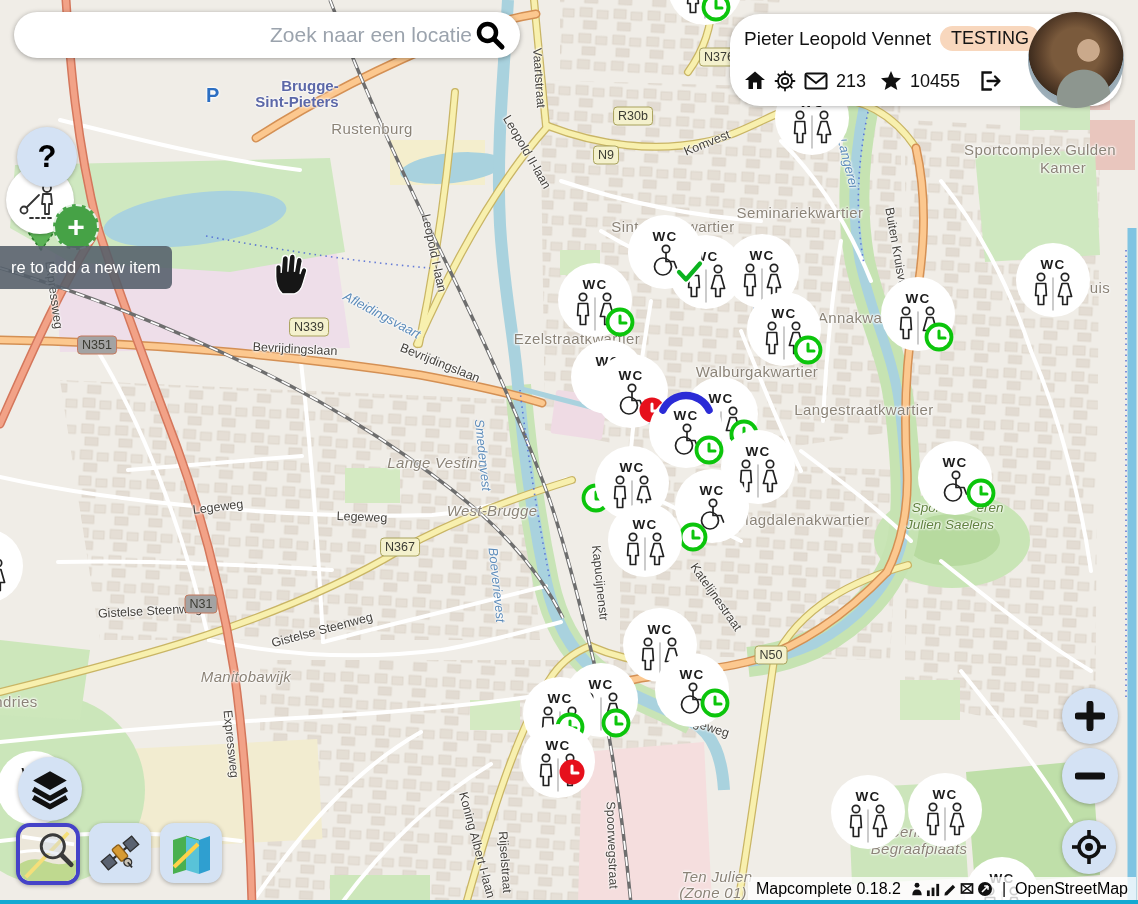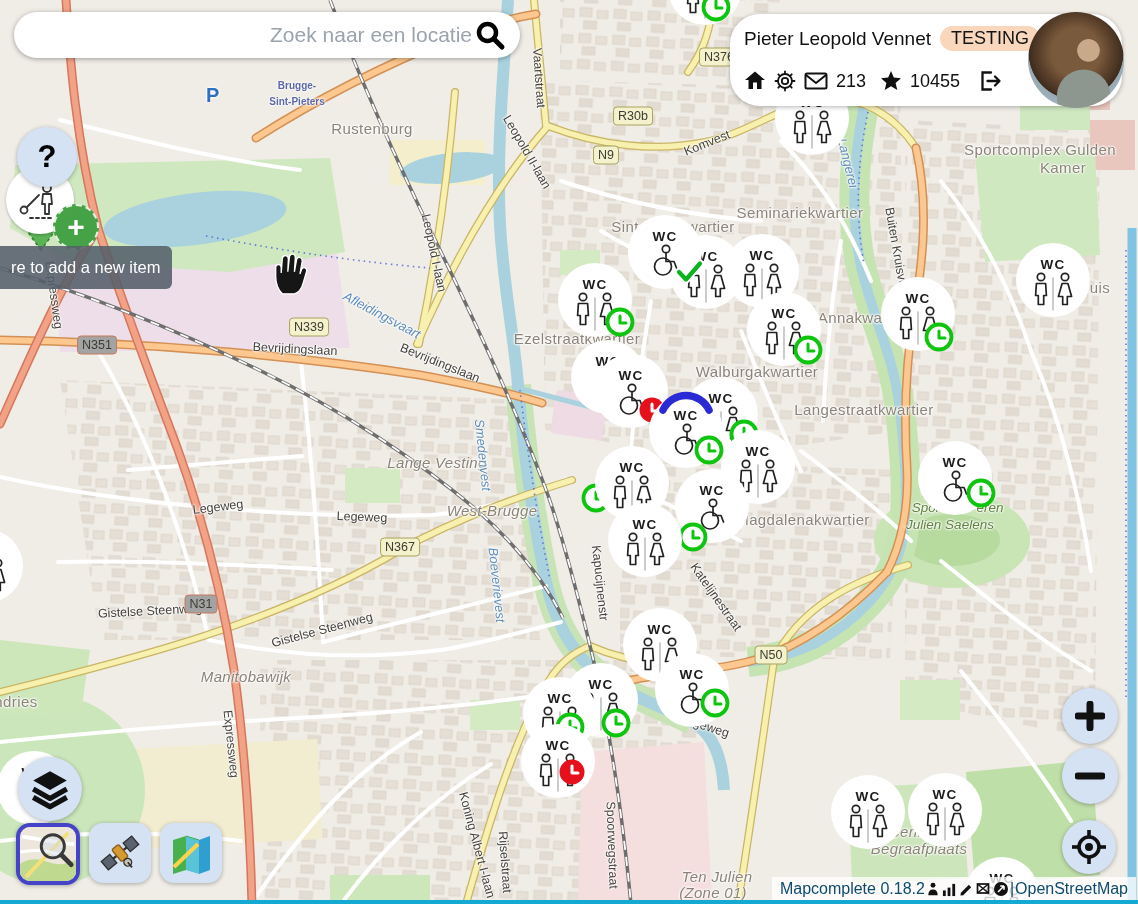--- a/index.html
+++ b/index.html
@@ -12,21 +12,21 @@
   .hood{font-size:15px;color:#8b8377;letter-spacing:.4px;}
   .hood-it{font-size:15px;color:#8b8377;font-style:italic;letter-spacing:.3px;}
   .street{font-size:12.5px;color:#45423d;}
   .water{font-size:13px;color:#5d8cba;font-style:italic;}
   .greenlbl{font-size:13.5px;color:#61823f;font-style:italic;}
   .parking{font-size:20px;font-weight:700;color:#2d6fc2;}
   .shield{position:absolute;transform:translate(-50%,-50%);font-size:12.5px;color:#3c3c34;
           padding:0 4px;border-radius:4px;border:1.5px solid;line-height:17px;}
   .shield-y{background:#f4f1cd;border-color:#a9a25c;}
   .shield-s{background:#a3a3a3;border-color:#c5785c;}
-  .station{position:absolute;z-index:3;text-align:center;font-size:10px;font-weight:700;
+  .station{position:absolute;z-index:3;text-align:right;font-size:15px;font-weight:700;
            color:#5c68a8;line-height:16px;transform:translate(-50%,0);
            text-shadow:0 0 2px #fff,0 0 3px #fff,0 0 3px #fff;}
   
   #map-markers{position:absolute;left:0;top:0;width:100%;height:100%;z-index:4;}
   .marker{position:absolute;width:96px;height:96px;}
   .marker svg{overflow:visible;}
   .wc-txt{font-family:"Liberation Sans",sans-serif;font-weight:700;font-size:13.5px;
           letter-spacing:1.2px;fill:#1c1c1c;}
   .mk-ic{stroke:#222;stroke-width:1.7;fill:none;stroke-linejoin:round;stroke-linecap:round;}
   
@@ -61,22 +61,22 @@
   .hand{position:absolute;left:270px;top:252px;z-index:6;}
   .layers-btn{left:18px;top:757px;width:64px;height:64px;}
   .style-row{position:absolute;left:16px;top:823px;display:flex;gap:9px;z-index:8;}
   .style-btn{width:62px;height:60px;border-radius:14px;background:#d4e2f4;display:flex;align-items:center;
       justify-content:center;box-shadow:0 1px 4px rgba(0,0,0,.3);cursor:pointer;}
   .style-btn.sel{width:64px;height:62px;border:4px solid #4543c8;box-sizing:border-box;overflow:hidden;
       background:#e8e4d8;padding:0;}
   .zoom-in{left:1062px;top:688px;width:56px;height:56px;}
   .zoom-out{left:1062px;top:748px;width:56px;height:56px;}
   .locate-btn{left:1062px;top:820px;width:54px;height:54px;}
-  .attribution{position:absolute;right:2px;bottom:3px;height:24px;display:flex;align-items:center;gap:1px;
-      padding:0 8px;background:rgba(255,255,255,.78);z-index:9;font-size:16px;color:#0c4a6e;}
+  .attribution{position:absolute;right:2px;bottom:3px;height:24px;display:flex;align-items:center;gap:9px;
+      padding:0 8px;background:rgba(255,255,255,.78);z-index:9;font-size:16px;color:#000000;}
   .attr-icons{display:flex;align-items:center;gap:2px;}
   .cyan-bar{position:absolute;left:0;right:0;bottom:0;height:4px;background:#14a9d2;z-index:12;}
 </style>
 </head>
 <body>
 
 <div id="app">
 
   <svg id="map-svg" width="1138" height="904" viewBox="0 0 1138 904">
     <defs>

